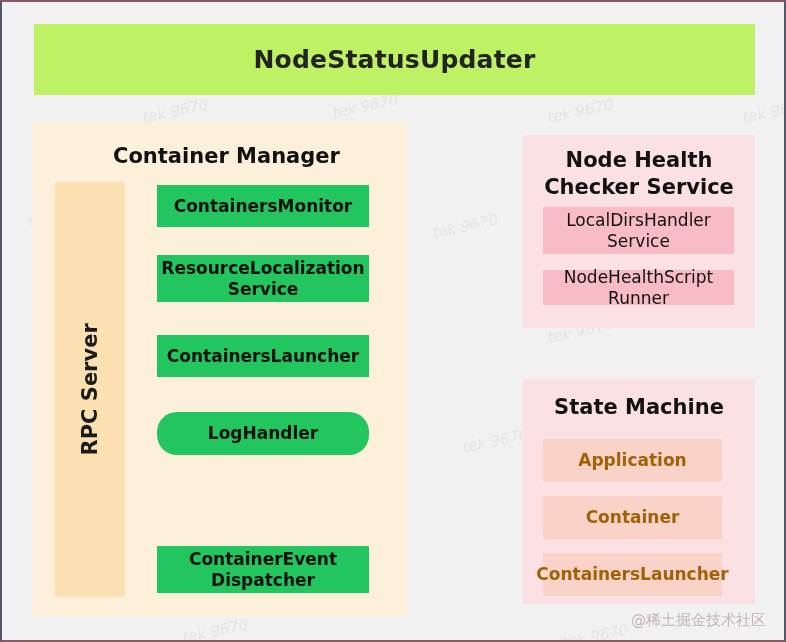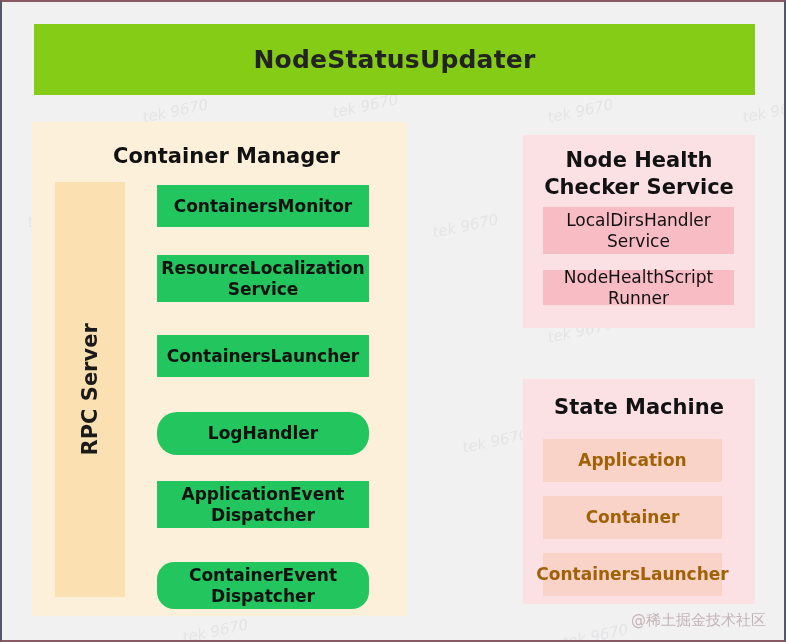--- a/index.html
+++ b/index.html
@@ -35,21 +35,21 @@
     line-height: 1.18;
     color: #101010;
   }
 
   
   #header-box {
     left: 32px;
     top: 22px;
     width: 721px;
     height: 71px;
-    background: #84cc16;
+    background: #bef264;
     font-size: 25px;
     font-weight: bold;
     letter-spacing: 0.2px;
     color: #232323;
   }
 
   
   #container-manager-panel {
     left: 30px;
     top: 120px;
@@ -180,23 +180,22 @@
   </div>
 
   <div class="blk cm-card" style="top:183px; height:42px;">ContainersMonitor</div>
 
   <div class="blk cm-card" style="top:253px; height:47px;">ResourceLocalization Service</div>
 
   <div class="blk cm-card" style="top:333px; height:42px;">ContainersLauncher</div>
 
   <div class="blk cm-card" style="top:410px; height:43px;border-radius:20px;">LogHandler</div>
 
-  <div class="blk cm-card" style="top:479px; height:47px;">ApplicationEvent Dispatcher</div>
-
-  <div class="blk cm-card" style="top:560px; height:47px;border-radius:17px;">ContainerEvent Dispatcher</div>
+
+  <div class="blk cm-card" style="top:544px; height:47px;">ContainerEvent Dispatcher</div>
 
   <div class="blk pink-panel" style="top:133px; height:193px;">
     <div class="pink-panel-title" style="top:12px;">Node Health Checker Service</div>
   </div>
 
   <div class="blk nhc-card" style="top:205px; height:47px;">LocalDirsHandler Service</div>
 
   <div class="blk nhc-card" style="top:268px; height:35px;">NodeHealthScript Runner</div>
 
   <div class="blk pink-panel" style="top:377px; height:225px;">

